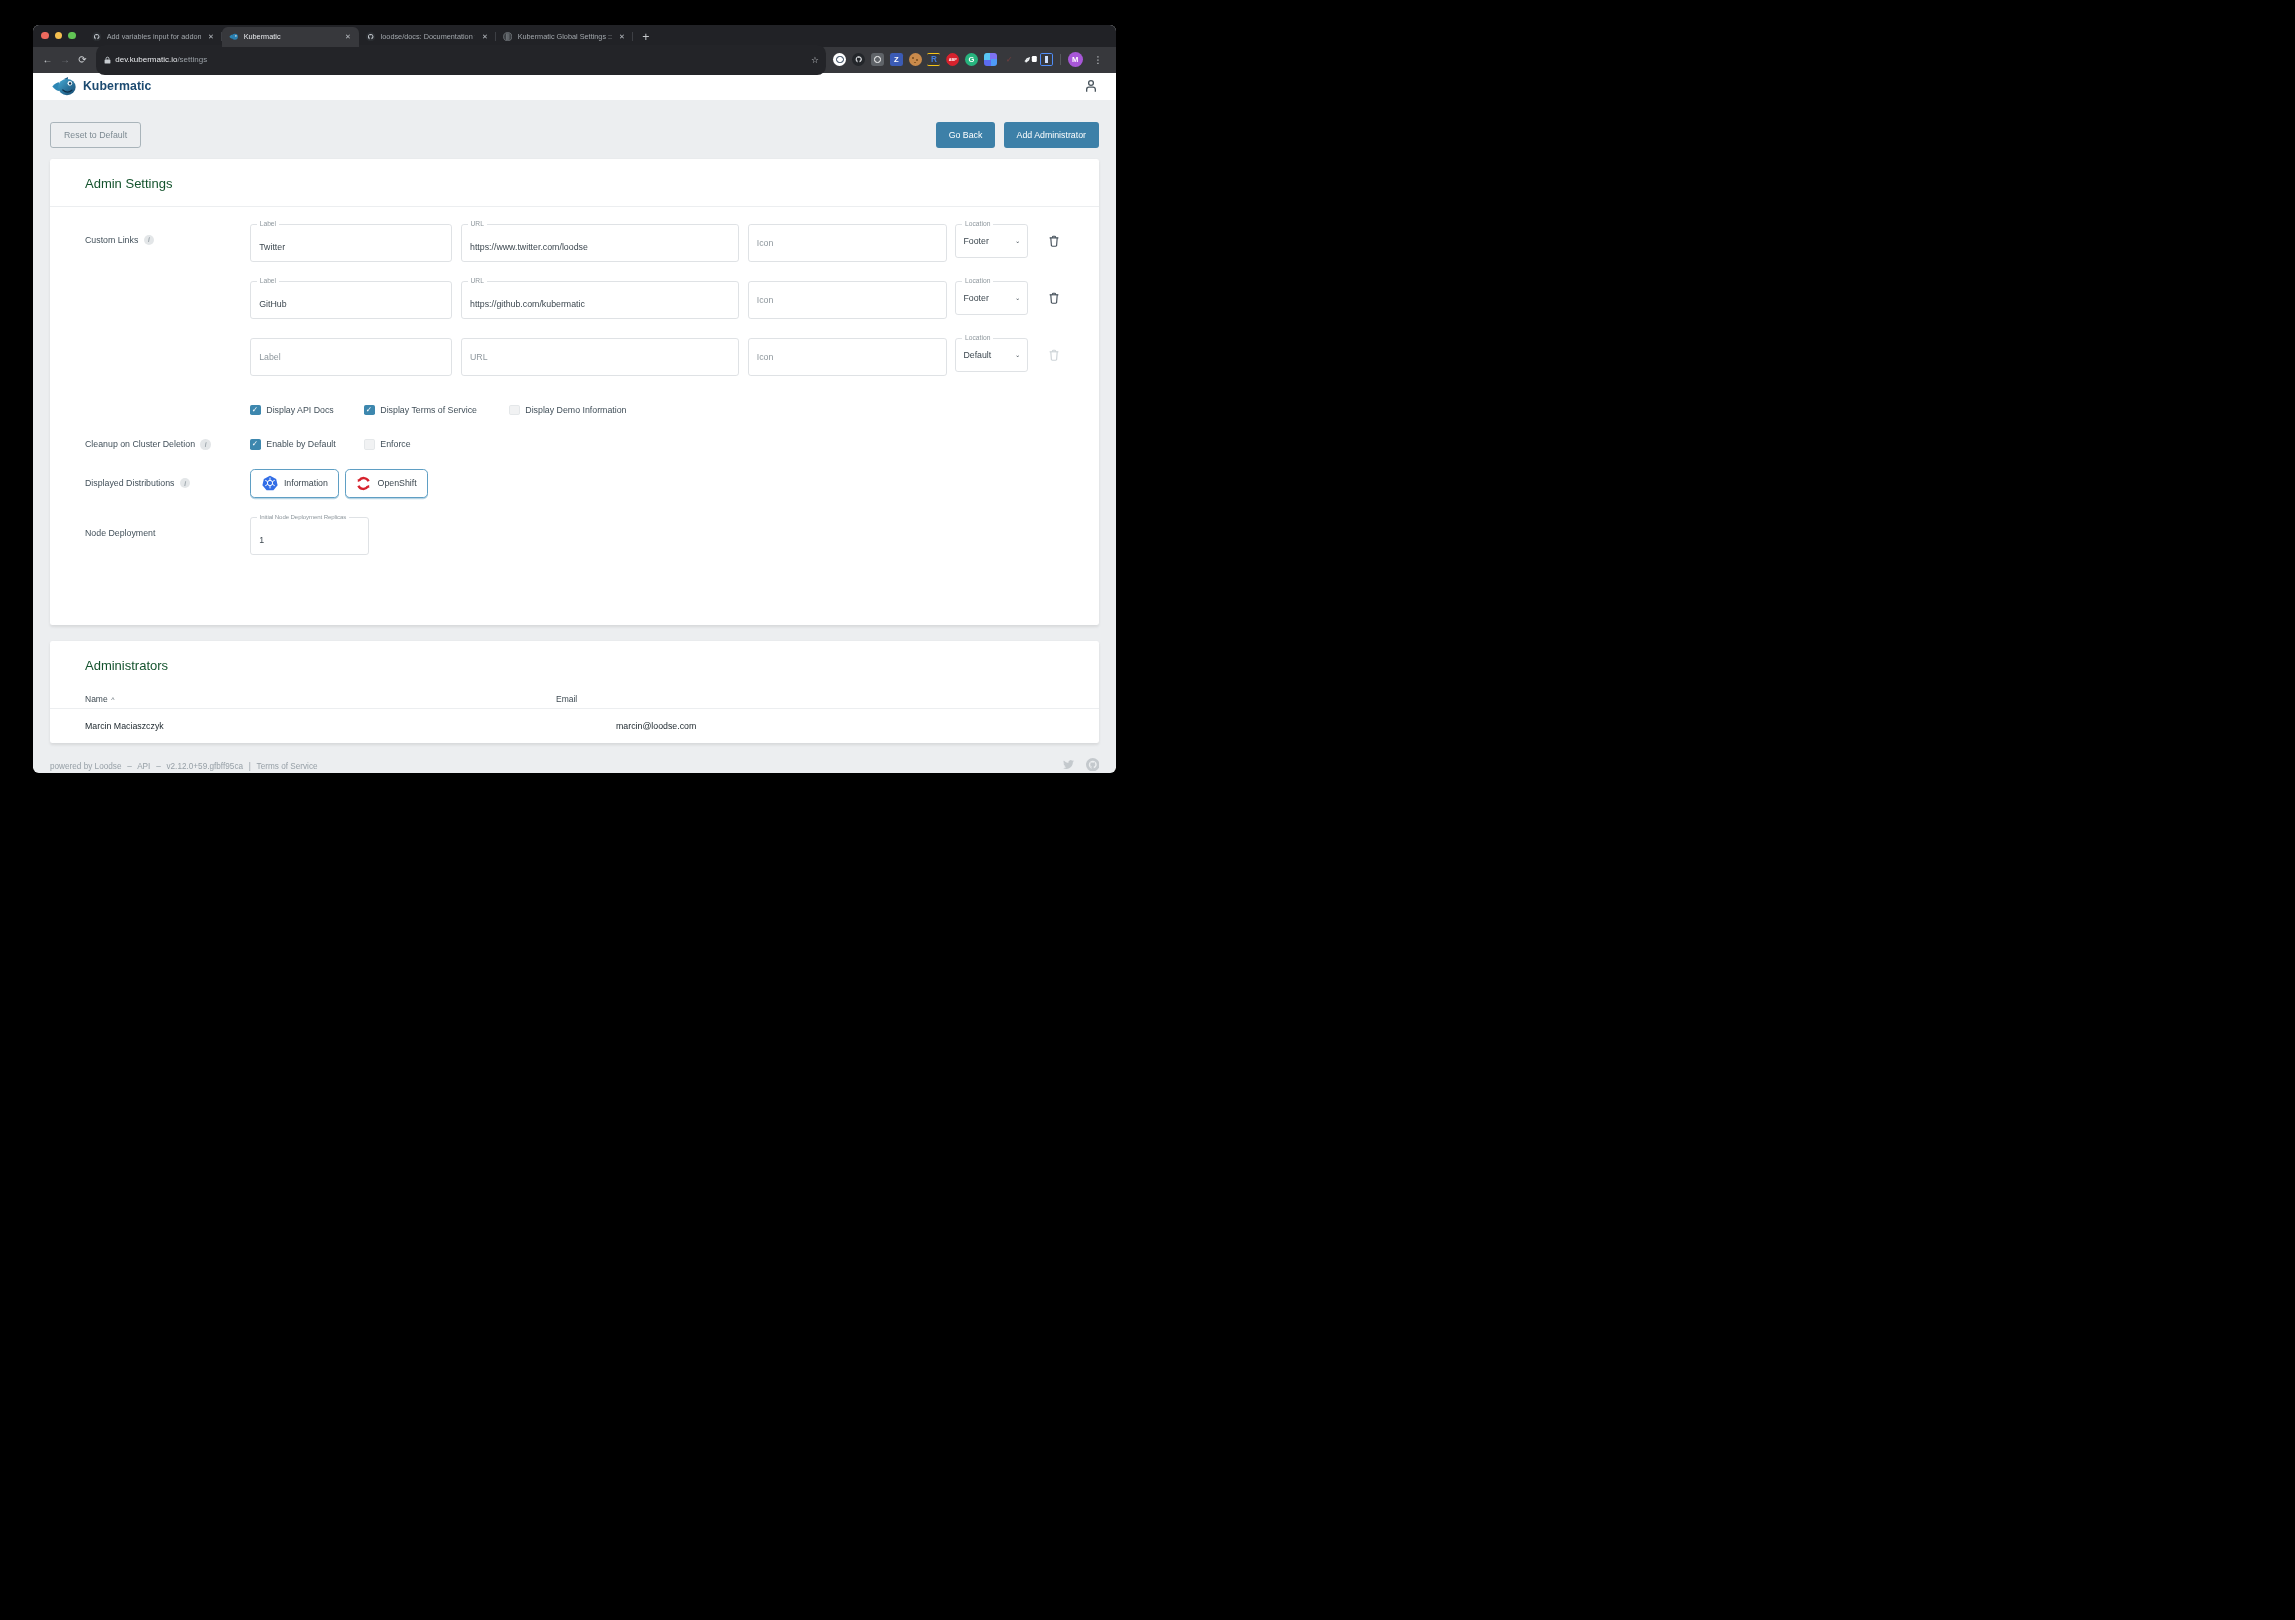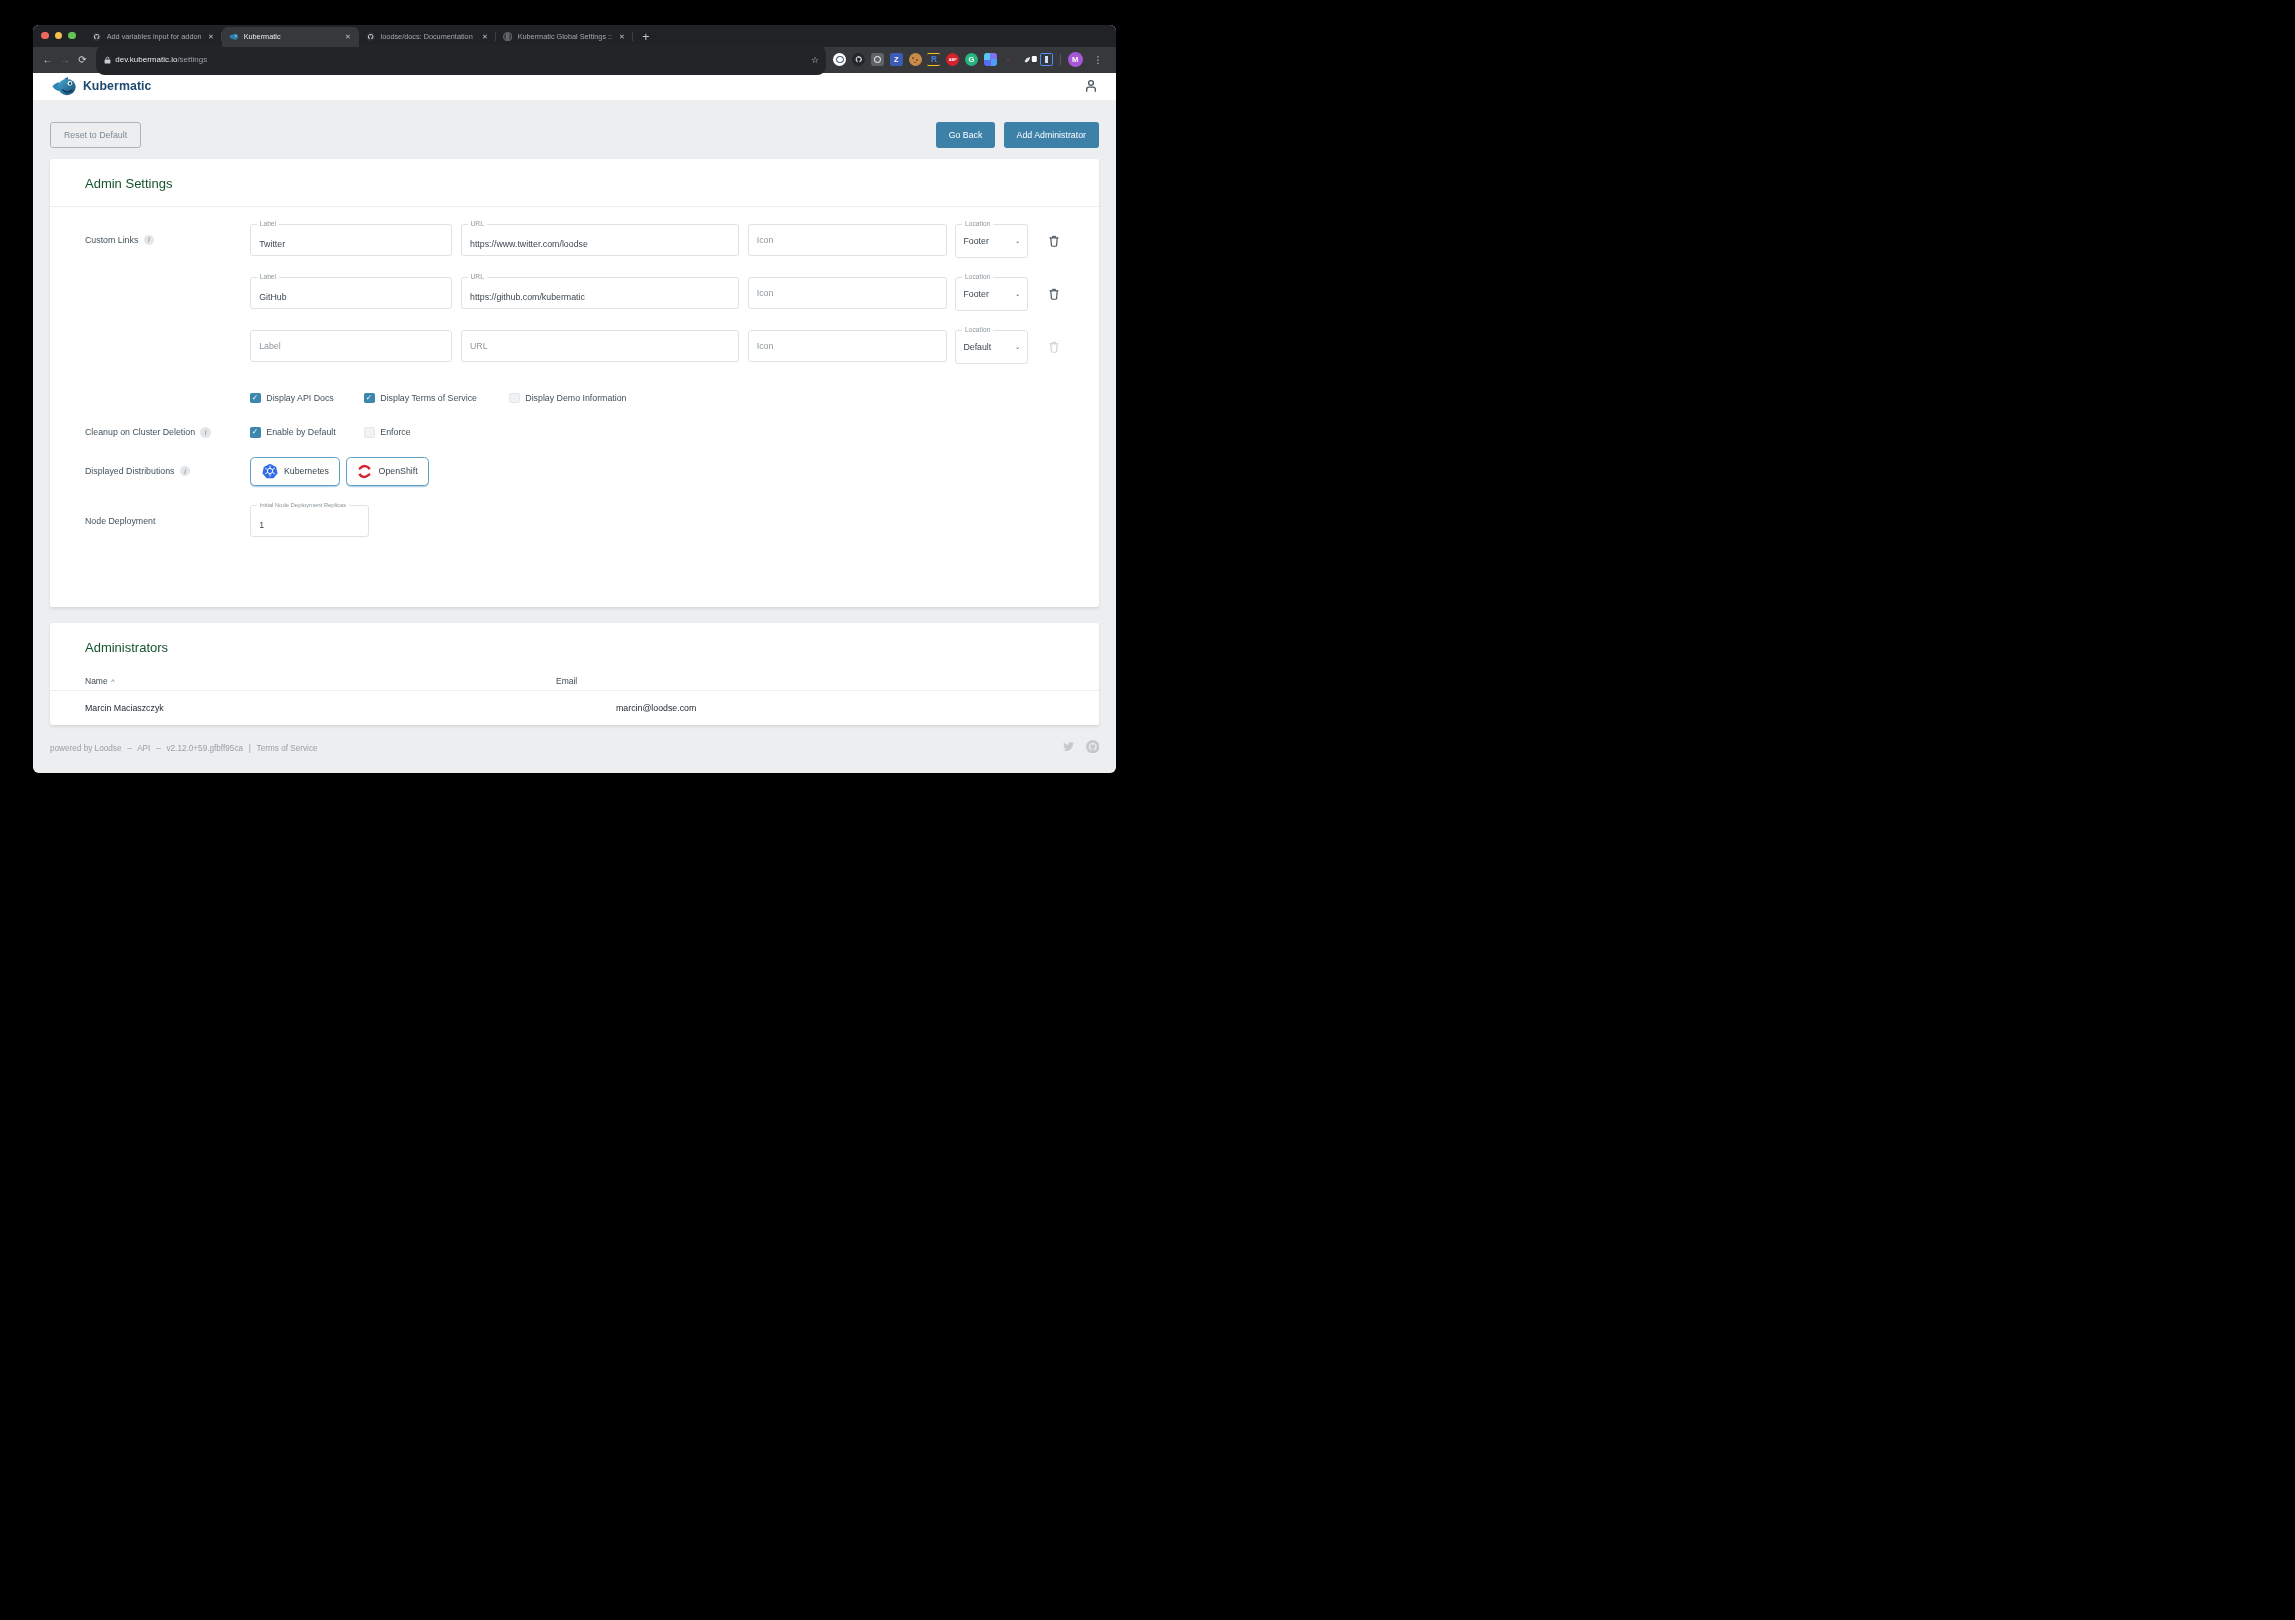--- a/index.html
+++ b/index.html
@@ -59,21 +59,21 @@
   .card-divider { height:0.6px; background:#eceef0; }
   .form { padding:17px 35px 0; }
   .form-row { display:flex; align-items:flex-start; margin-bottom:19px; }
   .row-label { width:165px; min-width:165px; padding-top:11px; font-size:8.8px; color:#42505a;
                display:flex; align-items:center; gap:5.3px; }
   .row-label.center { padding-top:0; align-self:center; }
   .info-badge { width:10.5px; height:10.5px; border-radius:50%; background:#e3e6e8; color:#9aa3a9;
                 font-size:6.4px; font-style:italic; font-weight:bold; display:inline-flex;
                 align-items:center; justify-content:center; cursor:default; }
   .fields { display:flex; gap:8.8px; align-items:flex-start; }
-  .field { position:relative; border:0.6px solid #dfe2e5; border-radius:2.9px; height:32px; background:#fff; }
+  .field { position:relative; border:0.6px solid #dfe2e5; border-radius:2.9px; height:38px; background:#fff; }
   .field input { border:none; outline:none; width:100%; height:100%; background:transparent;
                  font-size:8.8px; color:#3c474f; font-family:inherit; padding:9.4px 8.2px 0; }
   .field.no-float input { padding:0 8.2px; }
   .field input::placeholder { color:#8e979d; }
   .float-label { position:absolute; top:-4.7px; left:5.8px; background:#fff; padding:0 2.9px;
                  font-size:6.7px; color:#8e979d; white-space:nowrap; }
   .f-label { width:202px; } .f-url { width:278px; } .f-icon { width:199px; }
   .select { width:73px; height:34px; position:relative; border:0.6px solid #dfe2e5; border-radius:2.9px;
             background:#fff; display:flex; align-items:center; justify-content:space-between;
             padding:0 7px; font-size:8.8px; color:#3c474f; cursor:pointer; }
@@ -388,21 +388,21 @@
                 <circle cx="14" cy="14" r="4.6" fill="none" stroke="#fff" stroke-width="1.7"></circle>
                 <g stroke="#fff" stroke-width="1.7">
                     <line x1="14" y1="9.4" x2="14" y2="4.6"></line>
                     <line x1="14" y1="18.6" x2="14" y2="23.4"></line>
                     <line x1="9.8" y1="11.6" x2="5.7" y2="9.2"></line>
                     <line x1="18.2" y1="16.4" x2="22.3" y2="18.8"></line>
                     <line x1="9.8" y1="16.4" x2="5.7" y2="18.8"></line>
                     <line x1="18.2" y1="11.6" x2="22.3" y2="9.2"></line>
                   </g>
               </svg>
-              <span>Kubernetes</span>
+              <span>Information</span>
             </button>
             <button class="dist-btn">
               <svg width="15" height="15" viewBox="0 0 26 26">
                 <path d="M21.8 9.2 A 9.3 9.3 0 0 0 5.6 7.6" fill="none" stroke="#d6222d" stroke-width="4.2"></path>
                 <path d="M4.2 16.8 A 9.3 9.3 0 0 0 20.4 18.4" fill="none" stroke="#d6222d" stroke-width="4.2"></path>
                 <polygon points="3.2,10.5 8.5,8.2 3.0,5.4" fill="#d6222d"></polygon>
                 <polygon points="22.8,15.5 17.5,17.8 23.0,20.6" fill="#d6222d"></polygon>
               </svg>
               <span>OpenShift</span>
             </button>

